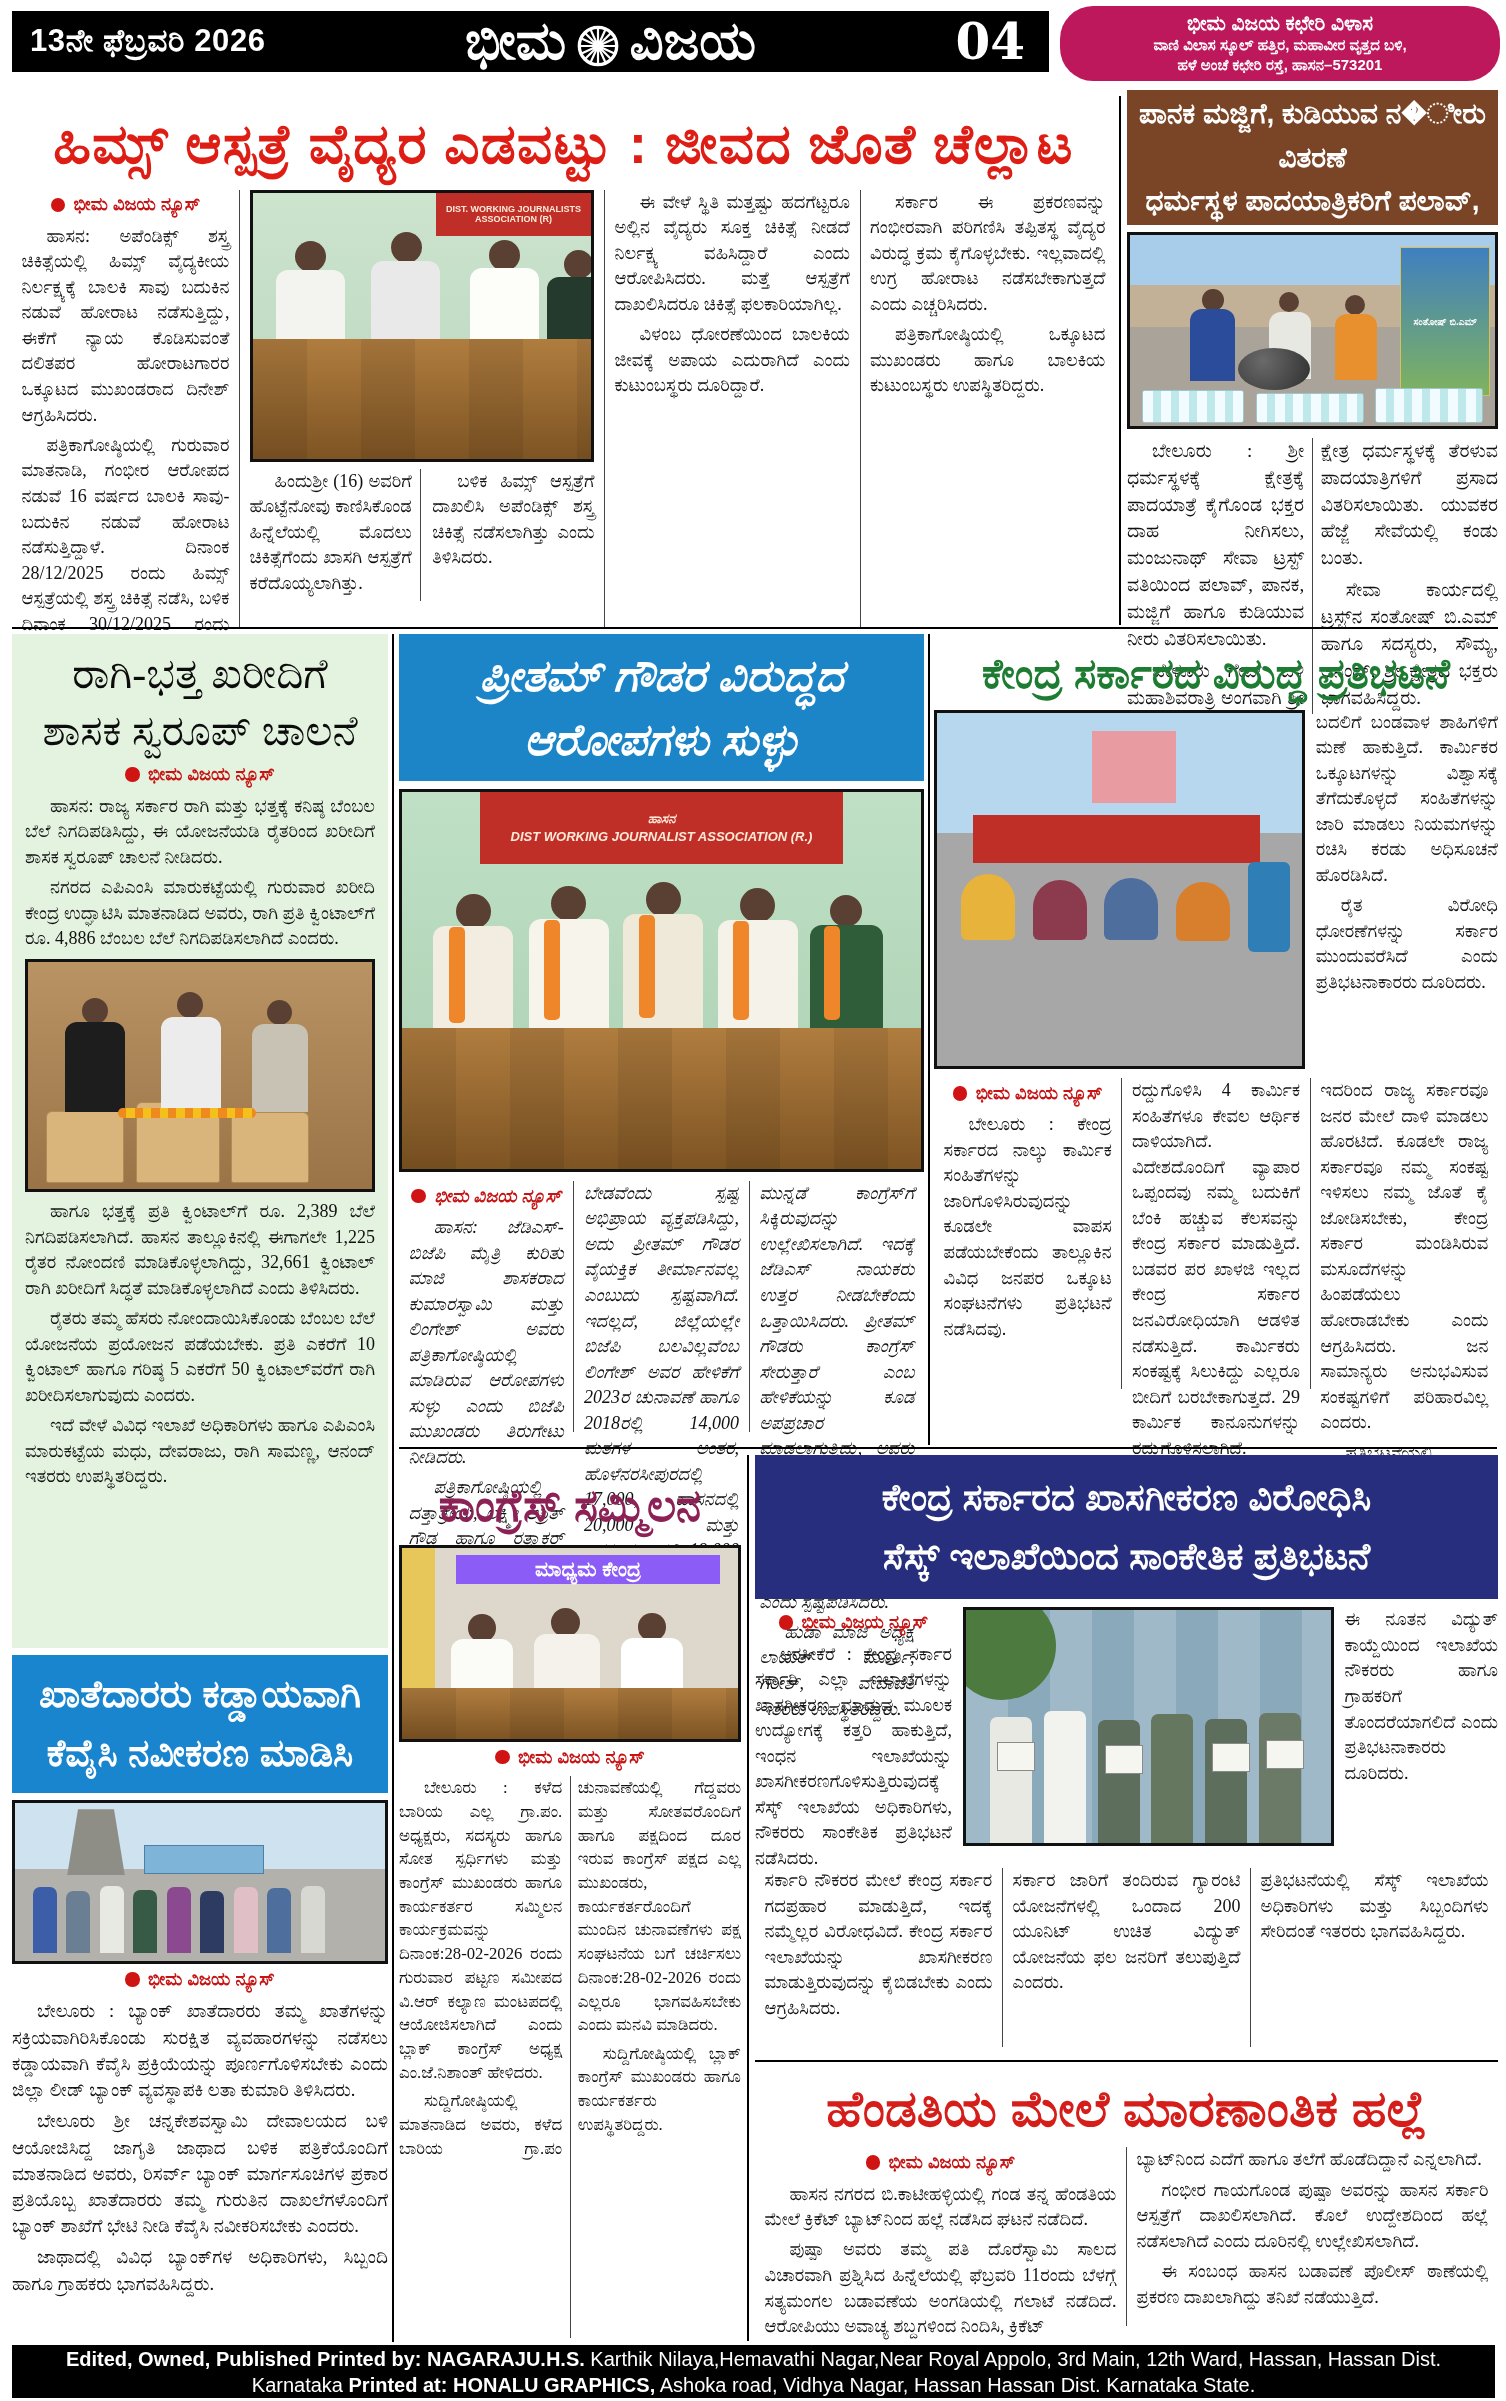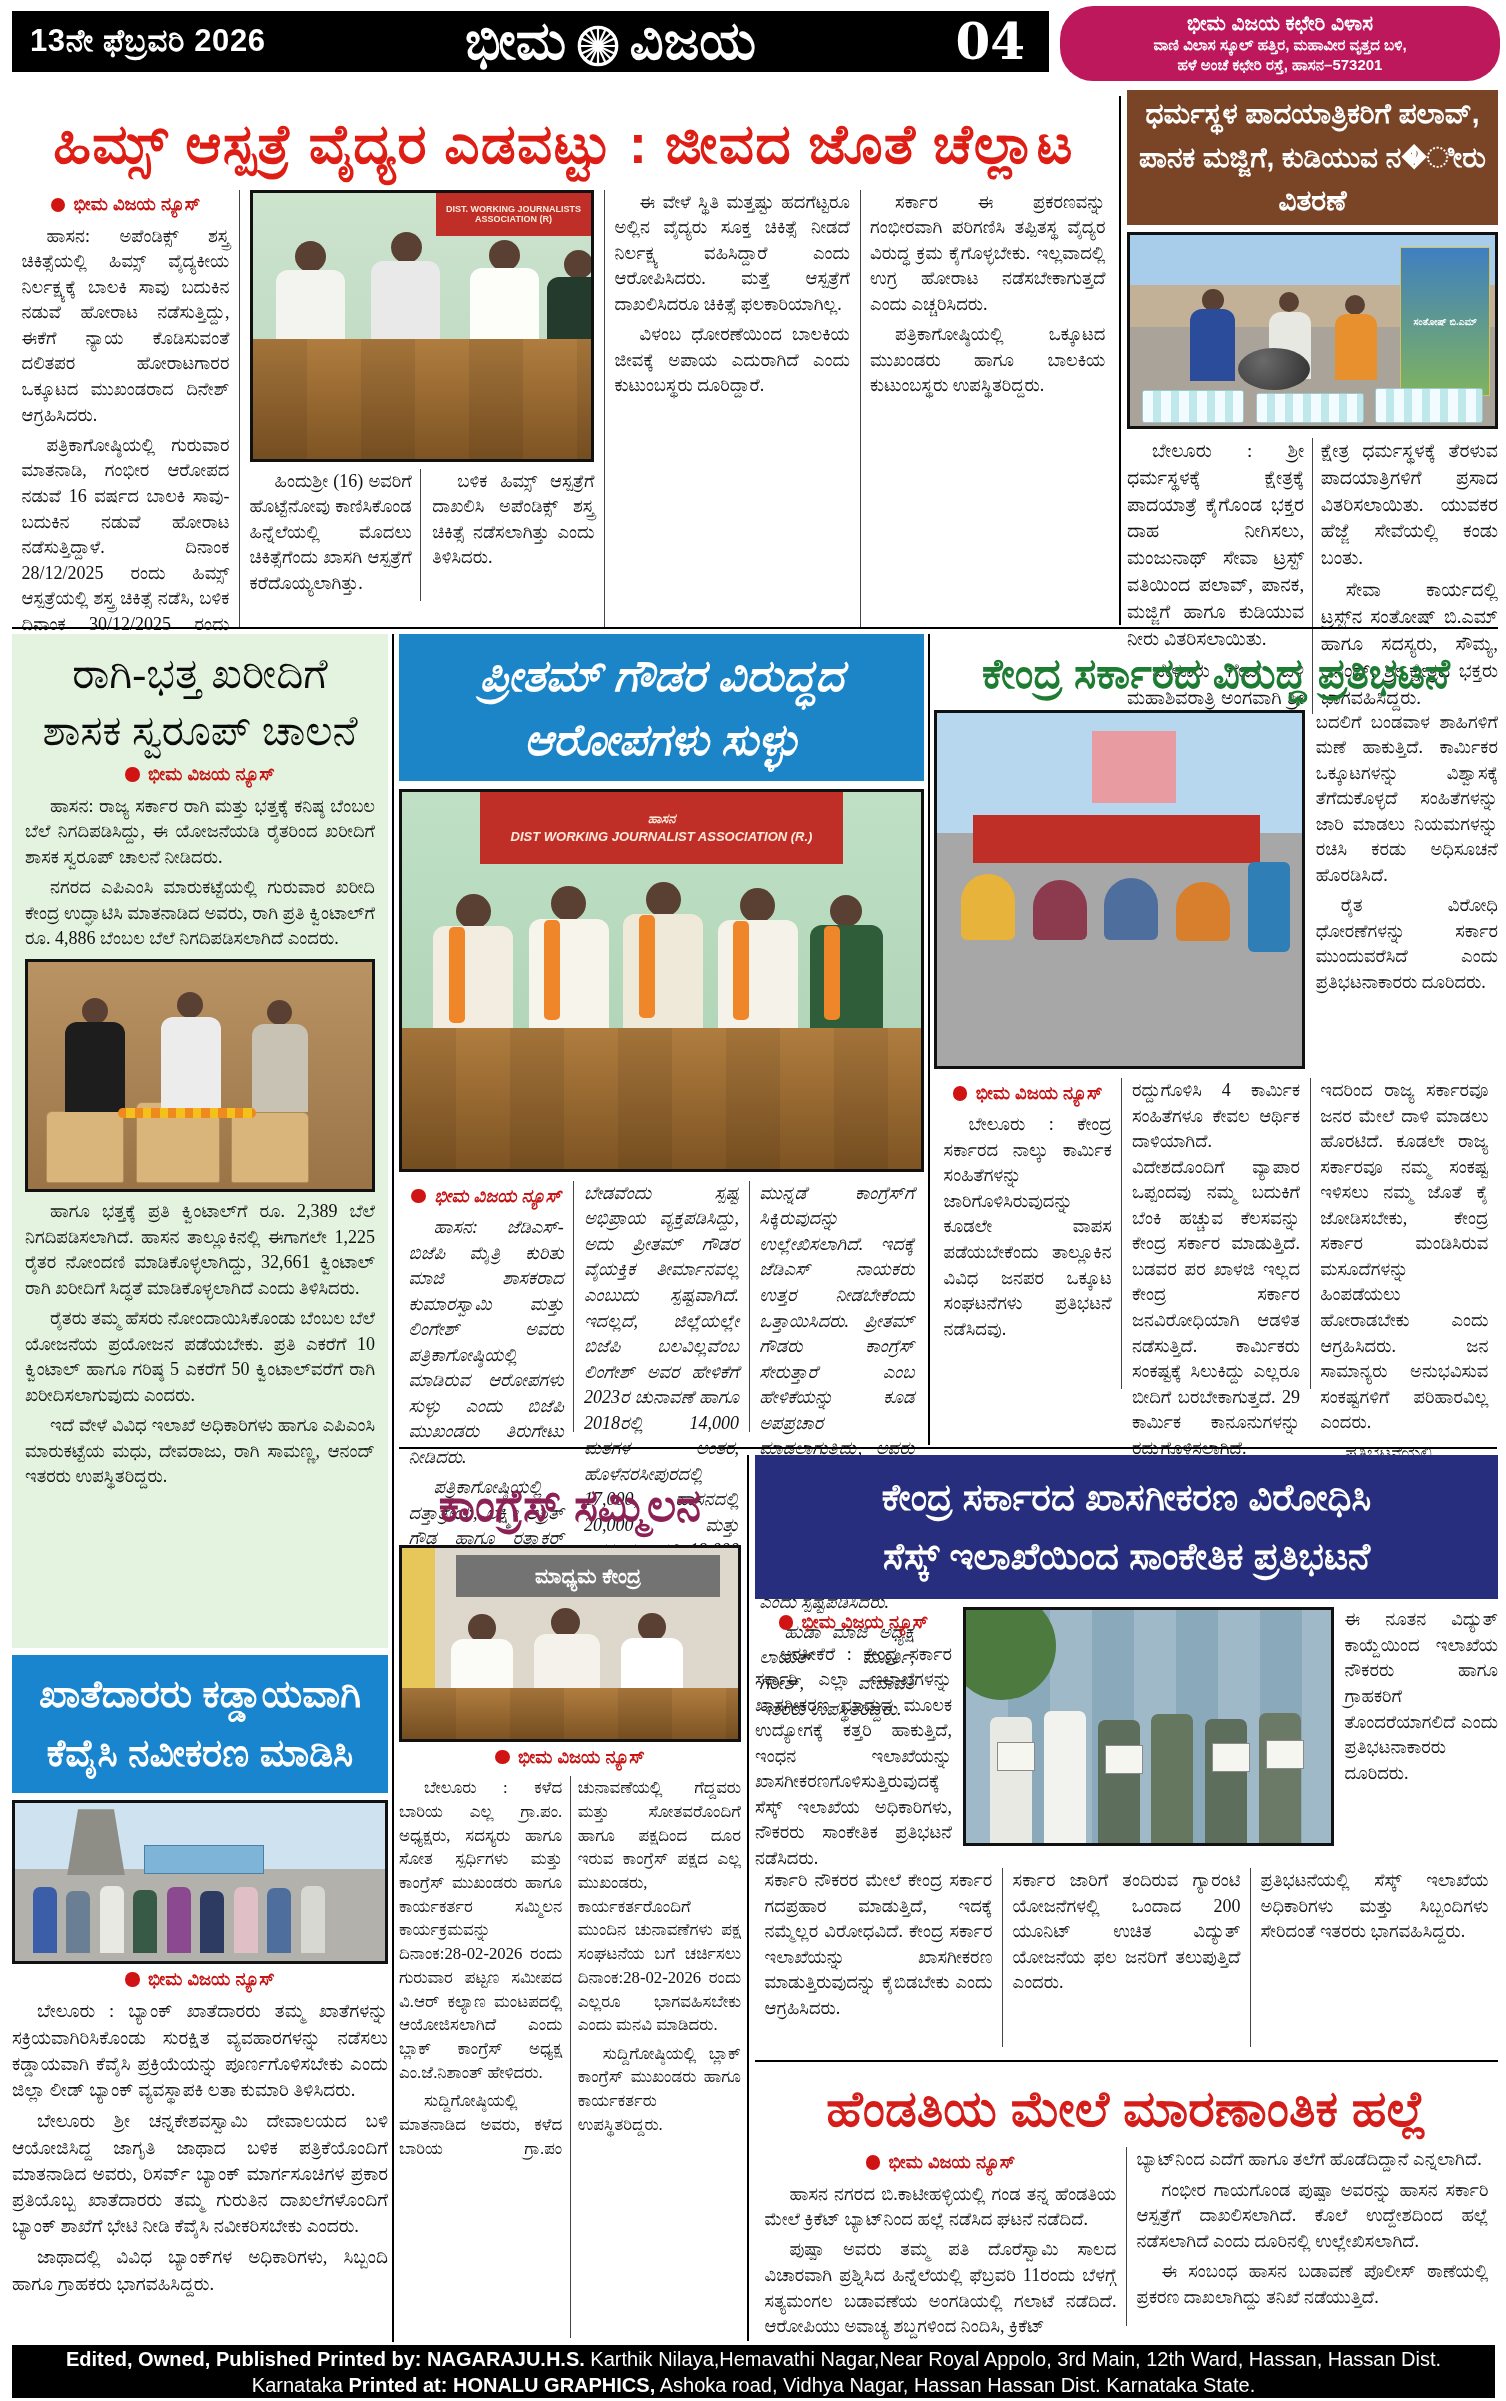--- a/index.html
+++ b/index.html
@@ -148,22 +148,22 @@
       <p class="para">ಸರ್ಕಾರ ಈ ಪ್ರಕರಣವನ್ನು ಗಂಭೀರವಾಗಿ ಪರಿಗಣಿಸಿ ತಪ್ಪಿತಸ್ಥ ವೈದ್ಯರ ವಿರುದ್ಧ ಕ್ರಮ ಕೈಗೊಳ್ಳಬೇಕು. ಇಲ್ಲವಾದಲ್ಲಿ ಉಗ್ರ ಹೋರಾಟ ನಡೆಸಬೇಕಾಗುತ್ತದೆ ಎಂದು ಎಚ್ಚರಿಸಿದರು.</p>
       <p class="para">ಪತ್ರಿಕಾಗೋಷ್ಠಿಯಲ್ಲಿ ಒಕ್ಕೂಟದ ಮುಖಂಡರು ಹಾಗೂ ಬಾಲಕಿಯ ಕುಟುಂಬಸ್ಥರು ಉಪಸ್ಥಿತರಿದ್ದರು.</p>
     </div>
   </div>
 </div>
 
 <div class="vrule" style="left:1119px; top:96px; height:529px;"></div>
 
 <div class="abs" style="left:1127px; top:90px; width:371px; height:538px;">
   <div class="hl-box hl-dh">
+    <div>ಪಾನಕ ಮಜ್ಜಿಗೆ, ಕುಡಿಯುವ ನ�ೀರು ವಿತರಣೆ</div>
     <div>ಧರ್ಮಸ್ಥಳ ಪಾದಯಾತ್ರಿಕರಿಗೆ ಪಲಾವ್,</div>
-    <div>ಪಾನಕ ಮಜ್ಜಿಗೆ, ಕುಡಿಯುವ ನ�ೀರು ವಿತರಣೆ</div>
   </div>
   <div class="photo" style="width:100%; height:197px; margin-top:7.2px;">
     <div style="position:absolute;inset:0;background:linear-gradient(#a8cdea 0 26%, #c2b197 26% 48%, #a9a39a 48% 100%);"></div>
     <div style="position:absolute;right:4.8px;top:12px;width:90px;height:149px;background:linear-gradient(#3f7fc0,#7fb35f);border:1.2px solid #d9c15a;color:#fff;font-size:9.6px;font-weight:bold;display:flex;align-items:center;justify-content:center;text-align:center;font-family:'Liberation Sans',sans-serif;">ಸಂತೋಷ್ ಬಿ.ಎಮ್</div>
     <div class="head" style="left:72px;top:54px;width:21.5px;height:21.5px;"></div>
     <div class="torso" style="left:60px;top:74px;width:45px;height:72px;background:#2b4b9b;"></div>
     <div class="head" style="left:149px;top:57px;width:20.3px;height:20.3px;"></div>
     <div class="torso" style="left:139px;top:77px;width:42px;height:67px;background:#e8e8e2;"></div>
     <div class="head" style="left:215px;top:60px;width:20.3px;height:20.3px;"></div>
     <div class="torso" style="left:205px;top:79px;width:42px;height:66px;background:#e8902d;"></div>
@@ -325,21 +325,21 @@
   </div>
 </div>
 
 <div class="hrule" style="left:399px; top:1447px; width:1098px;"></div>
 
 <div class="abs" style="left:399px; top:1455px; width:342px; height:886px;">
   <div class="hl-congress" style="padding:24px 0 12px;">ಕಾಂಗ್ರೆಸ್ ಸಮ್ಮಿಲನ</div>
   <div class="photo" style="width:100%; height:197px;">
     <div style="position:absolute;inset:0;background:#ded8cc;"></div>
     <div style="position:absolute;left:0;top:0;width:33px;height:100%;background:#e7c65a;"></div>
-    <div style="position:absolute;left:54px;top:7.2px;right:18px;height:42px;background:#737373;color:#fff;display:flex;align-items:center;justify-content:center;font-family:'Liberation Sans',sans-serif;font-weight:bold;font-size:20.3px;">ಮಾಧ್ಯಮ ಕೇಂದ್ರ</div>
+    <div style="position:absolute;left:54px;top:7.2px;right:18px;height:29px;background:#8b5cf6;color:#fff;display:flex;align-items:center;justify-content:center;font-family:'Liberation Sans',sans-serif;font-weight:bold;font-size:20.3px;">ಮಾಧ್ಯಮ ಕೇಂದ್ರ</div>
     <div class="head" style="left:66px;top:66px;width:27.5px;height:27.5px;"></div>
     <div class="torso" style="left:49px;top:91px;width:62px;height:66px;background:#fbfbf7;"></div>
     <div class="head" style="left:149px;top:60px;width:29px;height:29px;"></div>
     <div class="torso" style="left:132px;top:86px;width:66px;height:71px;background:#f4f2ea;"></div>
     <div class="head" style="left:236px;top:65px;width:27.5px;height:27.5px;"></div>
     <div class="torso" style="left:219px;top:90px;width:62px;height:67px;background:#ffffff;"></div>
     <div class="desk" style="height:51px;"></div>
   </div>
   <div class="byline">
     <span class="dot"></span>

